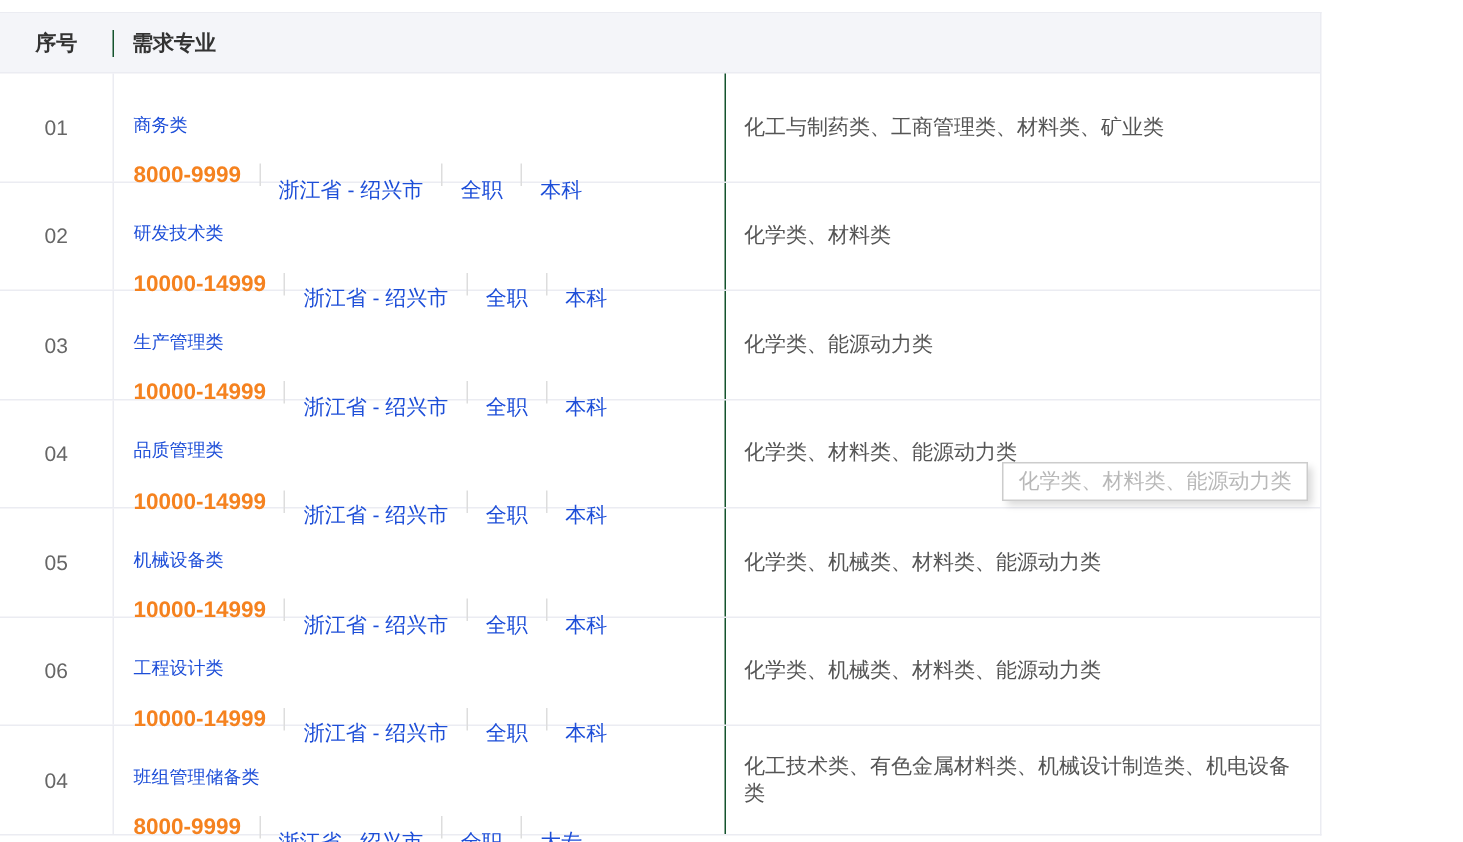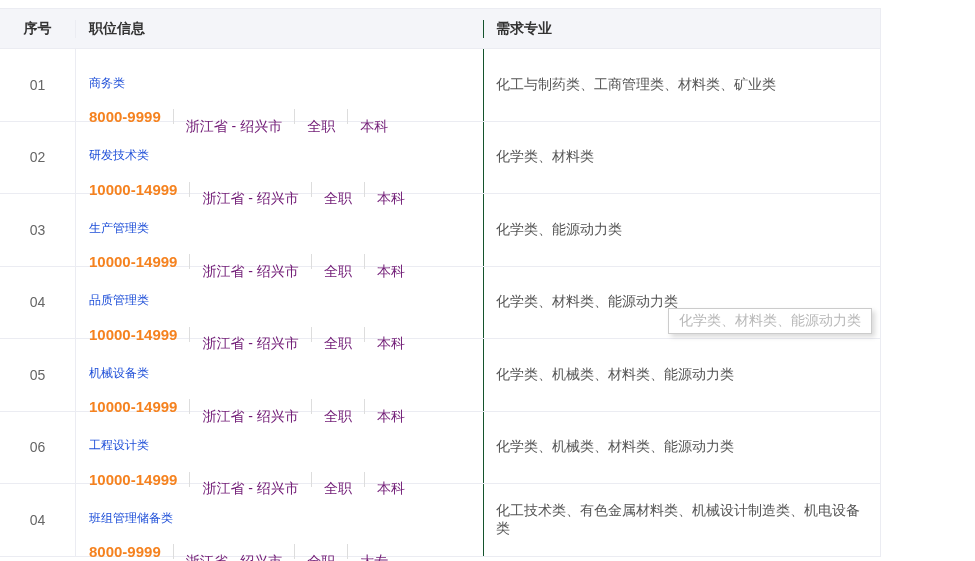--- a/index.html
+++ b/index.html
@@ -86,21 +86,21 @@
   }
   .sep {
     display: inline-block;
     width: 0;
     height: 15px;
     border-left: 1px solid #dddddd;
     margin: 0 12px;
   }
   .meta {
     font-size: 14px;
-    color: #701a75;
+    color: #1d4ed8;
     margin-top: 18px;
   }
   .majors-text {
     font-size: 14px;
     color: #555555;
   }
   .tooltip {
     position: absolute;
     left: 668px;
     top: 308px;
@@ -116,21 +116,20 @@
     white-space: nowrap;
     z-index: 10;
   }
 </style>
 </head>
 <body>
 
 <div class="job-table">
   <div class="thead">
     <div class="th col-index">序号</div>
-    <div class="th col-job">职位信息</div>
     <div class="th col-majors">需求专业</div>
   </div>
   <div id="table-body">
   <div class="tr">
     <div class="td col-index">01</div>
     <div class="td col-job">
       <a class="job-title">商务类</a>
       <div class="job-meta">
         <span class="salary">8000-9999</span>
         <span class="sep"></span>

